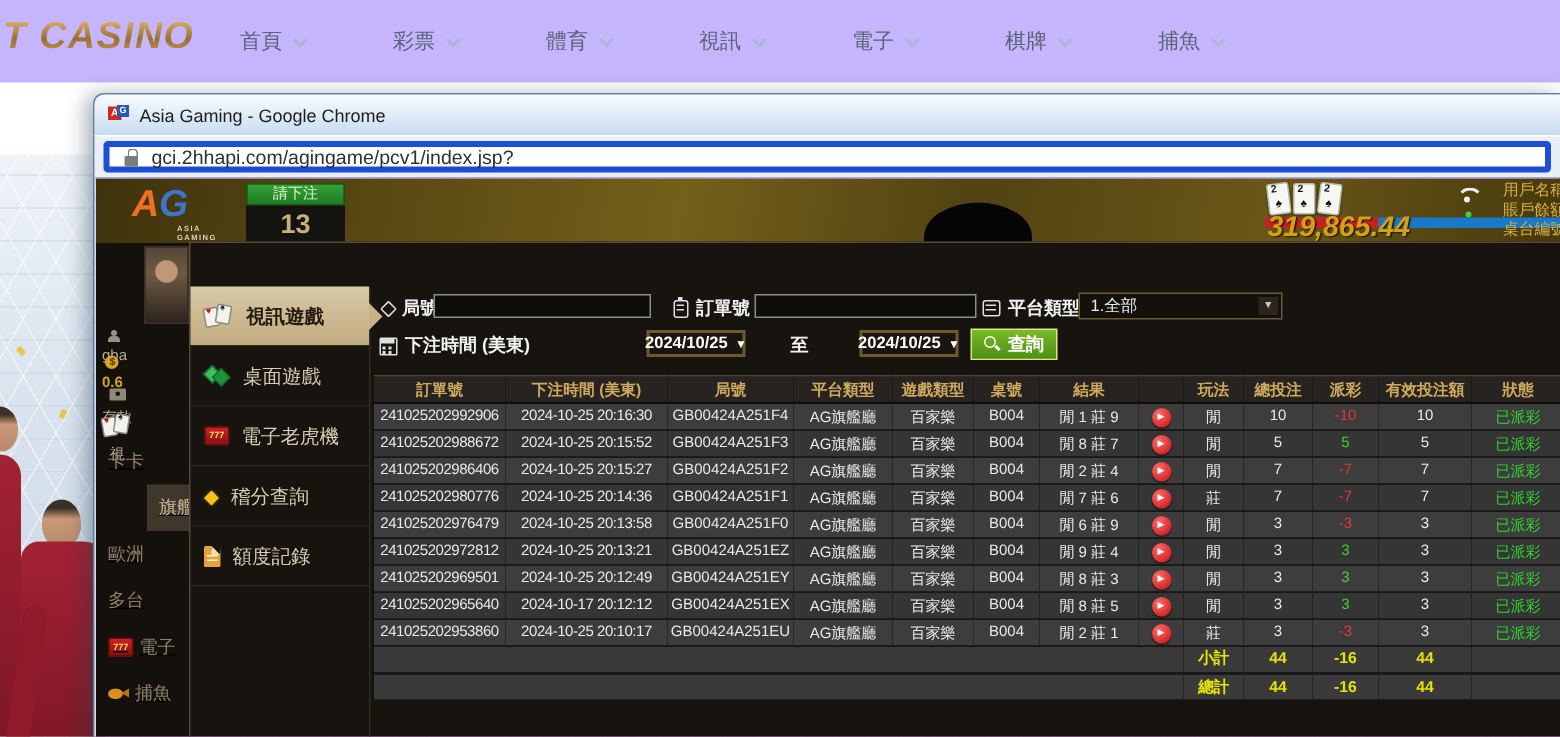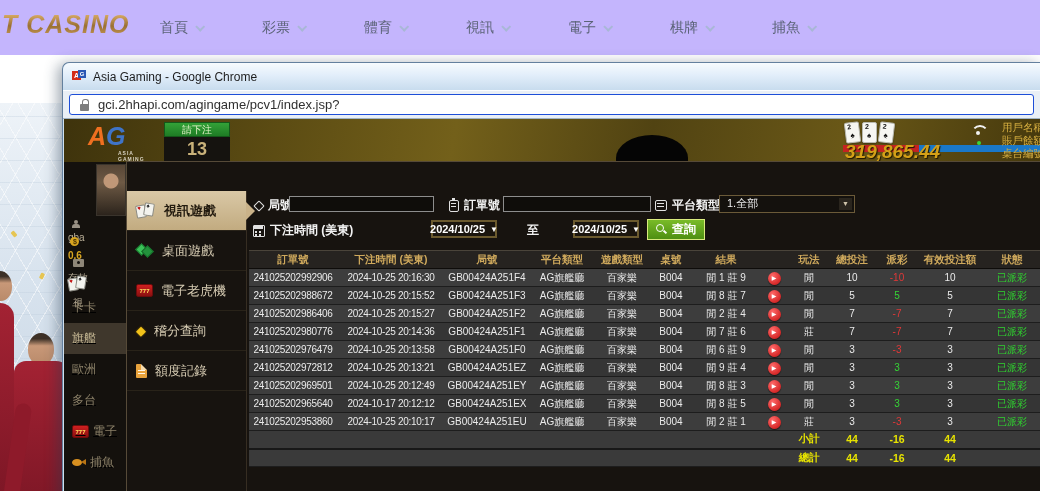--- a/index.html
+++ b/index.html
@@ -35,21 +35,21 @@
   .browser { position:absolute; left:62px; top:62px; width:978px; height:488px; z-index:5;
     background:#cfe0ef; border:1px solid #64809e; border-right:none; border-bottom:none;
     border-radius:7px 0 0 0; box-shadow:-4px 2px 14px rgba(40,60,80,.45); overflow:hidden; }
   .titlebar { height:27px; background:linear-gradient(180deg,#f7fbfe 0%,#e2eefa 45%,#c8dcee 100%);
     display:flex; align-items:center; padding-left:9px; gap:7px; border-radius:7px 0 0 0; }
   .favicon { position:relative; width:14px; height:13px; }
   .favicon .fa { position:absolute; left:0; top:1px; width:9px; height:9px; background:#d22a18; color:#fff; font-size:7px; font-weight:bold; text-align:center; line-height:9px; }
   .favicon .fg { position:absolute; left:6px; top:0; width:8px; height:8px; background:#2a56b4; color:#fff; font-size:6px; font-weight:bold; text-align:center; line-height:8px; }
   .title-text { font-size:12px; color:#1d1d1d; }
   .urlbar { height:29px; background:#e9eff6; border-top:1px solid #fbfdff; border-bottom:1px solid #9fb2c4; display:flex; align-items:center; padding:0 6px; }
-  .url-box { flex:1; height:21px; background:#fff; border:1px solid #1d4ed8; border-radius:3px; display:flex; align-items:center; gap:8px; padding:0 10px; }
+  .url-box { flex:1; height:21px; background:#fff; border:4px solid #1d4ed8; border-radius:3px; display:flex; align-items:center; gap:8px; padding:0 10px; }
   .lock-icon { width:10px; height:12px; position:relative; display:inline-block; }
   .lock-icon::before { content:""; position:absolute; left:2px; top:0; width:5px; height:6px; border:1.5px solid #7d7d7d; border-bottom:none; border-radius:3px 3px 0 0; }
   .lock-icon::after { content:""; position:absolute; left:0; top:5px; width:9px; height:7px; background:#7d7d7d; border-radius:1px; }
   .url-text { font-size:13px; color:#303030; }
 
   
   .content { position:absolute; top:56px; left:1px; right:0; bottom:0; background:#d946ef; overflow:hidden;padding-left:25px; }
 
   
   .game-strip { position:absolute; top:0; left:0; width:100%; height:43px; overflow:hidden;
@@ -91,21 +91,21 @@
   .note-icon { width:11px; height:8px; background:#8f8778; border-radius:1px; position:relative; }
   .note-icon::before { content:""; position:absolute; left:4px; top:2px; width:3px; height:3px; background:#14110d; border-radius:50%; }
   .ic-cards { position:relative; width:20px; height:16px; display:inline-block; }
   .ic-cards i { position:absolute; width:10px; height:13px; background:#f3f3ee; border:1px solid #8c8c84; border-radius:1.5px; }
   .ic-cards .c1 { left:0; top:2px; transform:rotate(-10deg); }
   .ic-cards .c1::after { content:"♥"; color:#c41414; font-size:6px; position:absolute; left:1px; top:-1px; }
   .ic-cards .c2 { left:8px; top:0; transform:rotate(9deg); }
   .ic-cards .c2::after { content:"♠"; color:#1a1a1a; font-size:6px; position:absolute; left:1px; top:-1px; }
   .lobby-menu { position:absolute; left:0; top:130px; width:62px;text-decoration:underline; }
   .lm-row { height:31px; display:flex; align-items:center; gap:4px; padding-left:8px; color:#8d8269; font-size:12px; white-space:nowrap; }
-  .lm-row.hl { background:#3f372c; color:#c6b globalization; color:#c6b894; }
+  .lm-row.hl { background:#3f372c; color:#c6b globalization; color:#c6b894;margin-left:34px; }
   .ic-slot { width:17px; height:13px; background:linear-gradient(#d02020,#8a1010); border:1px solid #6d0c0c; border-radius:2px;
     color:#ffe060; font-size:6px; font-weight:bold; display:inline-flex; align-items:center; justify-content:center; flex:none; }
   .ic-slot::before { content:"777"; }
   .ic-fish { width:14px; height:9px; position:relative; flex:none; }
   .ic-fish::before { content:""; position:absolute; left:0; top:1px; width:10px; height:7px; background:#d89020; border-radius:50%; }
   .ic-fish::after { content:""; position:absolute; left:9px; top:1px; border-top:3.5px solid transparent; border-bottom:3.5px solid transparent; border-right:5px solid #b87414; }
 
   
   .panel { position:absolute; top:42px; left:62px; right:0; bottom:0; background:#17130f; border:1px solid #564a38; border-right:none; border-bottom:none; z-index:6; }
   .panel-title { height:28px; line-height:28px; padding-left:15px; color:#f2ead6; font-size:15px; border-bottom:1px solid #3a3226; }

